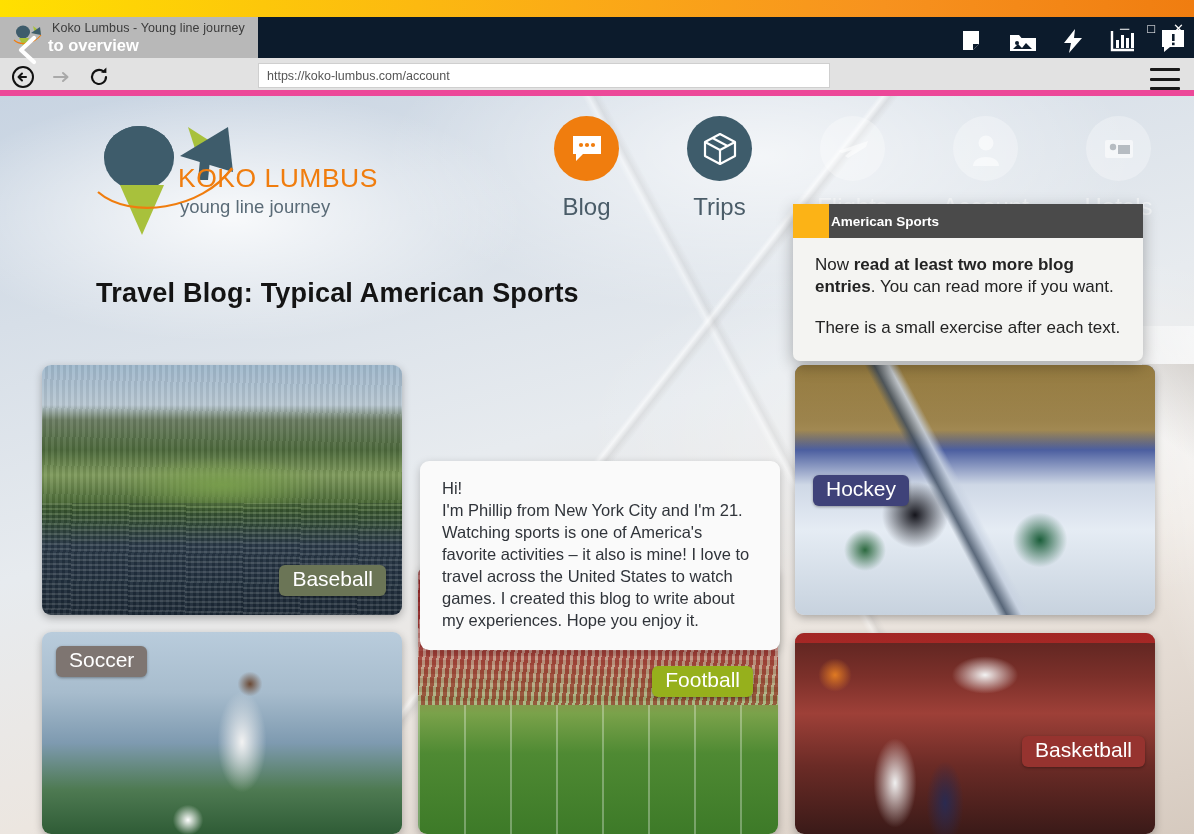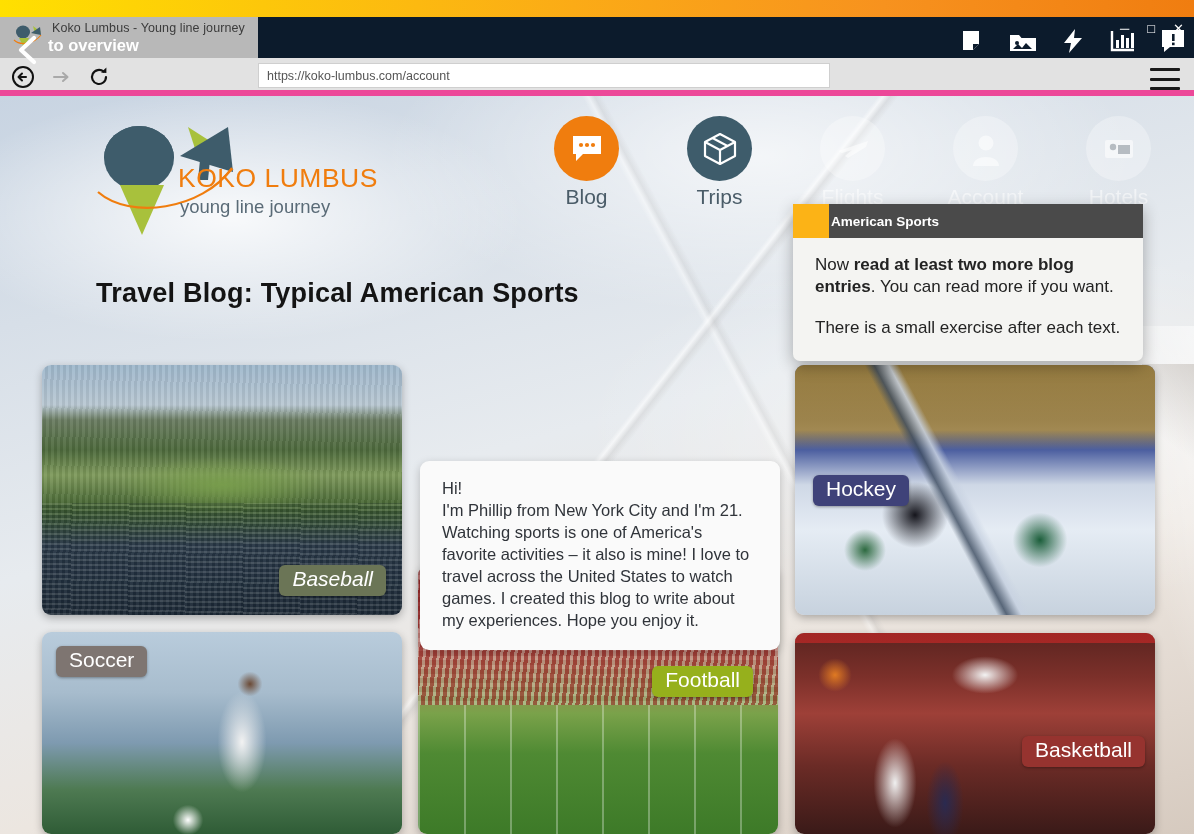--- a/index.html
+++ b/index.html
@@ -116,21 +116,21 @@
 
   .navset { position: absolute; top: 20px; left: 520px; z-index: 6; display: flex; gap: 0; }
   .navitem { width: 133px; text-align: center; cursor: pointer; }
   .navcirc {
     width: 65px; height: 65px; border-radius: 50%;
     margin: 0 auto; display: flex; align-items: center; justify-content: center;
   }
   .navcirc.orange { background: #f07d0e; }
   .navcirc.teal   { background: #3e5c6b; }
   .navcirc.ghost  { background: rgba(255,255,255,.30); }
-  .navlabel { margin-top: 4px; font-size: 21px; color: #4a5c68; }
+  .navlabel { margin-top: 12px; font-size: 24px; color: #4a5c68; }
   .navitem.ghost .navlabel { color: rgba(255,255,255,.55); }
 
   
   .page-title {
     position: absolute; left: 96px; top: 182px; z-index: 6;
     font-size: 27px; color: #141414; letter-spacing: .2px; white-space: nowrap;
   }
 
   
   .card {
@@ -346,21 +346,21 @@
 
     <h1 class="page-title">Travel Blog: Typical American Sports</h1>
 
     <div class="card" style="left:42px; top:269px; width:360px; height:250px;">
       <div class="ph" style="background:linear-gradient(#9fb8cd 0%, #b9c8d3 16%, #6b7d62 22%, #4d6a3c 34%, #7f9a5c 44%, #3e5e2e 58%, #2c3c4a 72%, #1d2a36 100%);"></div>
       <div class="ph" style="background:
             radial-gradient(ellipse 150px 40px at 180px 120px, #7aa04c, rgba(0,0,0,0) 70%),
             repeating-linear-gradient(92deg, rgba(255,255,255,.07) 0 3px, rgba(0,0,0,.07) 3px 6px);
             opacity:.85;"></div>
       <div class="ph" style="background:repeating-linear-gradient(1deg, rgba(255,255,255,.10) 0 2px, rgba(10,20,40,.16) 2px 5px); top:55%;"></div>
-      <div class="lbl" style="right:16px; bottom:19px; background:#6b7556;font-style:italic;">Baseball</div>
+      <div class="lbl" style="right:16px; bottom:19px; background:#6b7556;">Baseball</div>
     </div>
 
     <div class="card" style="left:795px; top:269px; width:360px; height:250px;">
       <div class="ph" style="background:linear-gradient(#1b2a5e 0%, #2a3c78 22%, #4c5fa0 34%, #cfd8e6 48%, #e5ecf4 66%, #c7d2de 100%);"></div>
       <div class="ph" style="background:
             linear-gradient(to bottom, rgba(250,190,40,.55) 26%, rgba(0,0,0,0) 34%),
             radial-gradient(circle 46px at 120px 150px, #15151c, rgba(0,0,0,0) 72%),
             radial-gradient(circle 38px at 245px 175px, #1b5e3a, rgba(0,0,0,0) 72%),
             radial-gradient(circle 30px at 70px 185px, #2d6a40, rgba(0,0,0,0) 70%);"></div>
       <div class="ph" style="background:linear-gradient(242deg, rgba(0,0,0,0) 52%, rgba(200,210,225,.85) 54%, rgba(60,75,95,.8) 57%, rgba(0,0,0,0) 59%);"></div>

